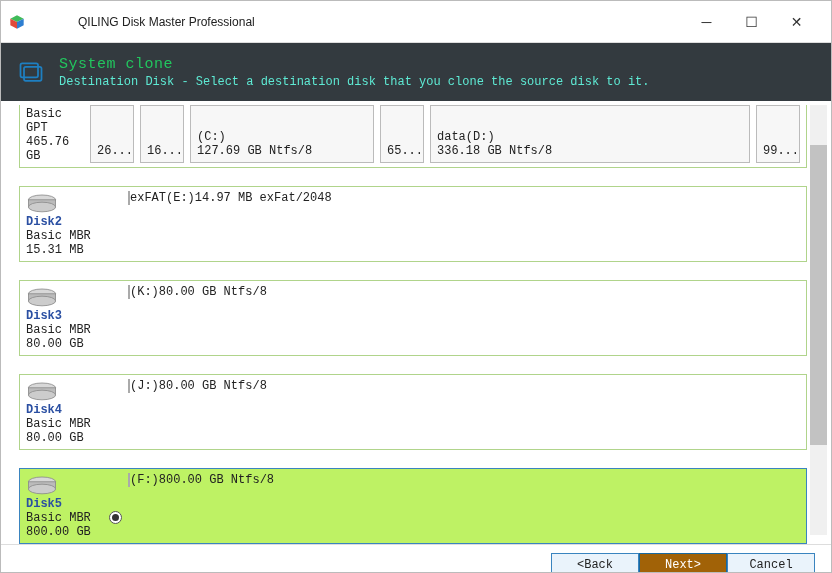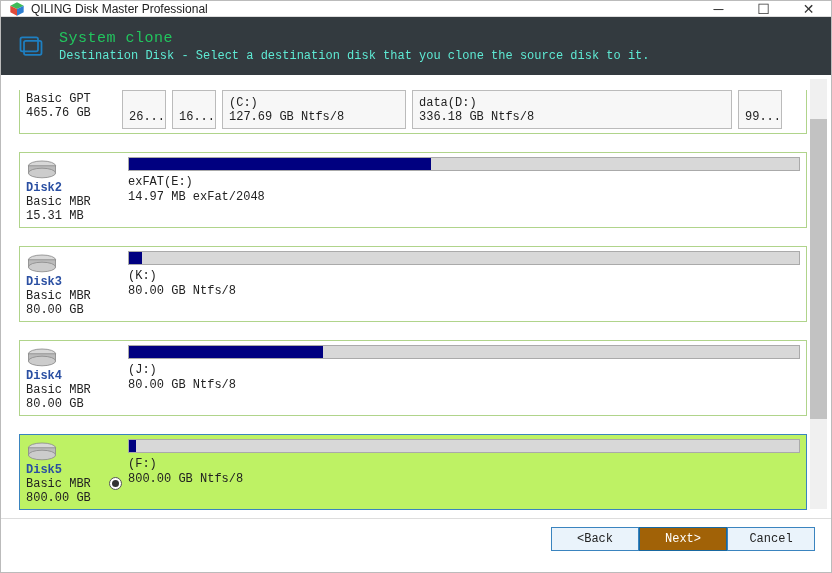--- a/index.html
+++ b/index.html
@@ -6,25 +6,26 @@
 body {
   font-family: "Segoe UI", Tahoma, sans-serif;
   font-size: 12px;
   background: #fff;
   width: 832px;
   height: 573px;
   overflow: hidden;
   border: 1px solid #bbb;
 }
 .titlebar {
-  height: 16px;
-  display: flex;
-  align-items: center;
-  padding: 0 0 0 8px;
+  height: 42px;
+  display: flex;
+  align-items: center;
+  padding: 0 12px 0 8px;
   border-bottom: 1px solid #ddd;
+  gap: 47px;
 }
 .titlebar .cube-icon {
   width: 16px;
   height: 16px;
   margin-right: 6px;
   display: inline-block;
 }
 .titlebar .title {
   font-size: 12px;
   color: #222;
@@ -80,21 +81,21 @@
   height: 430px;
   background: #f0f0f0;
 }
 .scroll-thumb {
   position: absolute;
   left: 0;
   width: 17px;
   background: #c2c2c2;
 }
 .disk-list {
-  padding: 11px 24px 0 18px;
+  padding: 0 24px 0 18px;
 }
 .disk-row {
   border: 1px solid #b0d48b;
   background: #fff;
   margin-top: 18px;
   display: flex;
   min-height: 62px;
   padding: 4px 6px;
 }
 .disk-row.top {
@@ -145,21 +146,21 @@
   left: 2px;
   top: 2px;
   width: 7px;
   height: 7px;
   border-radius: 50%;
   background: #333;
 }
 .disk-right {
   flex: 1;
   display: flex;
-  flex-direction: column;
+  flex-direction: row;
   padding-left: 6px;
 }
 .usage-bar {
   height: 14px;
   background: #d8d8d8;
   border: 1px solid #aaa;
   position: relative;
   margin-bottom: 4px;
 }
 .usage-fill {
@@ -262,20 +263,23 @@
           <div class="part-box" style="width: 44px;">
             <div class="pline">26...</div>
           </div>
           <div class="part-box" style="width: 44px;">
             <div class="pline">16...</div>
           </div>
           <div class="part-box" style="width: 184px;">
             <div class="pline">(C:)</div>
             <div class="pline">127.69 GB Ntfs/8</div>
           </div>
+          <div class="part-box" style="width: 44px;">
+            <div class="pline">65...</div>
+          </div>
           <div class="part-box" style="width: 320px;">
             <div class="pline">data(D:)</div>
             <div class="pline">336.18 GB Ntfs/8</div>
           </div>
           <div class="part-box" style="width: 44px;">
             <div class="pline">99...</div>
           </div>
         </div>
     </div>
 

